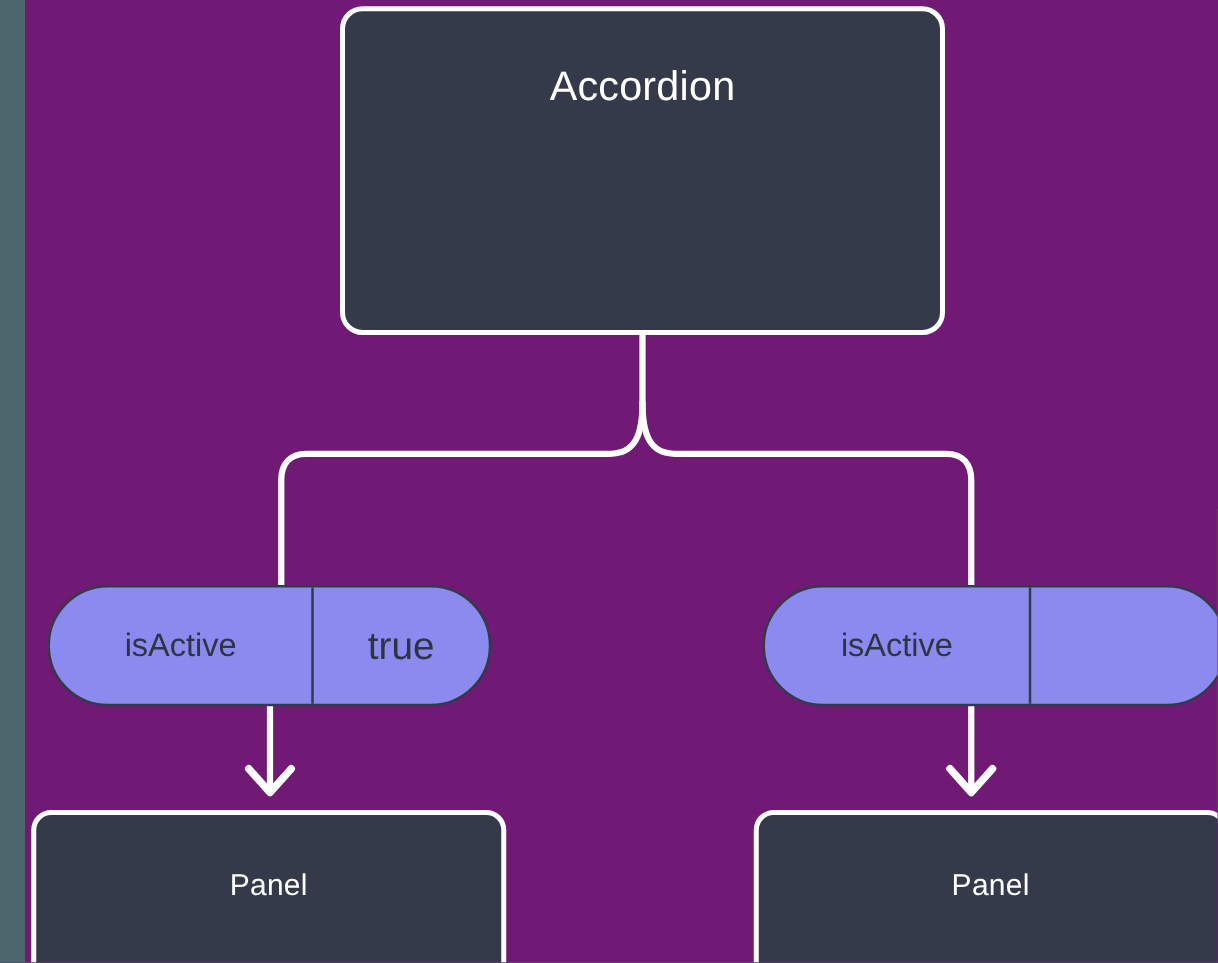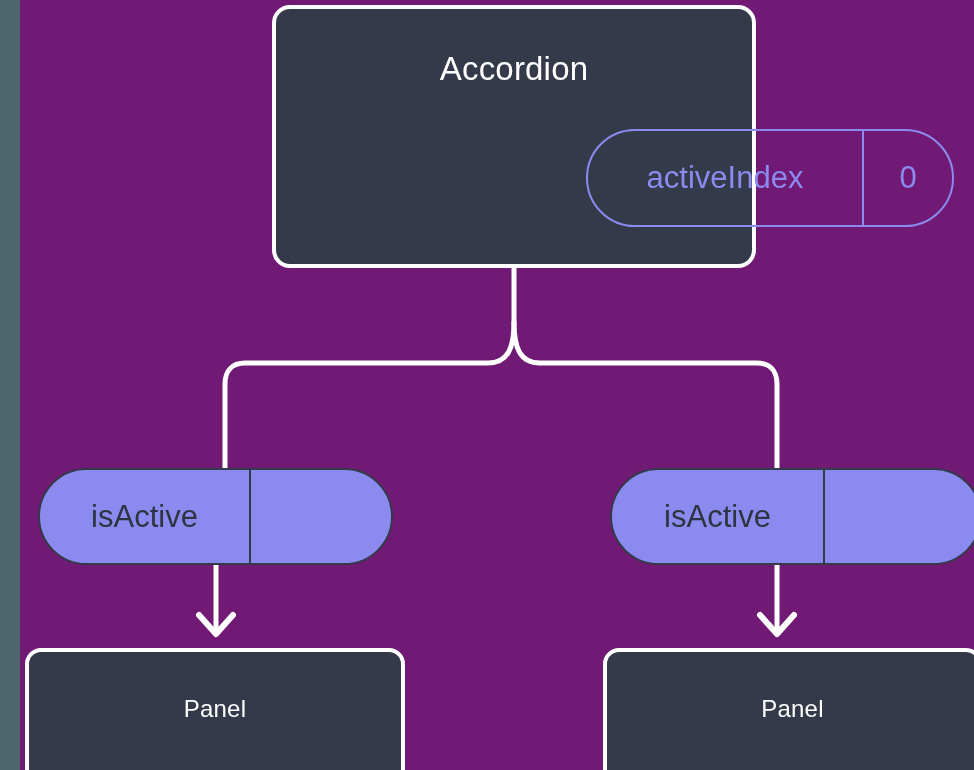--- a/index.html
+++ b/index.html
@@ -110,21 +110,21 @@
     display: flex;
     align-items: stretch;
     color: #2f3442;
     z-index: 3;
   }
   .prop-pill .pill-key {
     display: flex;
     align-items: center;
     justify-content: center;
     border-right: 2px solid #343a49;
-    font-size: 31px;
+    font-size: 26px;
     white-space: nowrap;
   }
   .prop-pill .pill-val {
     flex: 1 1 auto;
     display: flex;
     align-items: center;
     justify-content: center;
     font-size: 31px;
     white-space: nowrap;
   }
@@ -156,28 +156,25 @@
     <path d="M 196 563 L 196 632" stroke="#ffffff" stroke-width="5" stroke-linecap="round" fill="none"></path>
     <path d="M 179 615 L 196 634 L 213 615" stroke="#ffffff" stroke-width="6" stroke-linecap="round" stroke-linejoin="round" fill="none"></path>
 
     <path d="M 757 563 L 757 632" stroke="#ffffff" stroke-width="5" stroke-linecap="round" fill="none"></path>
     <path d="M 740 615 L 757 634 L 774 615" stroke="#ffffff" stroke-width="6" stroke-linecap="round" stroke-linejoin="round" fill="none"></path>
   </svg>
 
   <div class="card" id="accordion-card">
     <div class="card-title">Accordion</div>
 
-    <div id="active-index-pill">
-      <div class="pill-key">activeIndex</div>
-      <div class="pill-val">0</div>
-    </div>
   </div>
 
   <div class="prop-pill" id="pill-true">
     <div class="pill-key">isActive</div>
+    <div class="pill-val">true</div>
   </div>
 
   <div class="prop-pill" id="pill-false">
     <div class="pill-key">isActive</div>
   </div>
 
   <div class="card panel-card" id="panel-left">
     <div class="card-title">Panel</div>
   </div>
 

